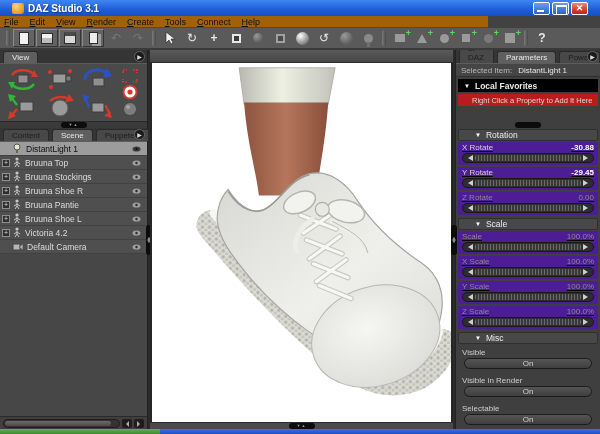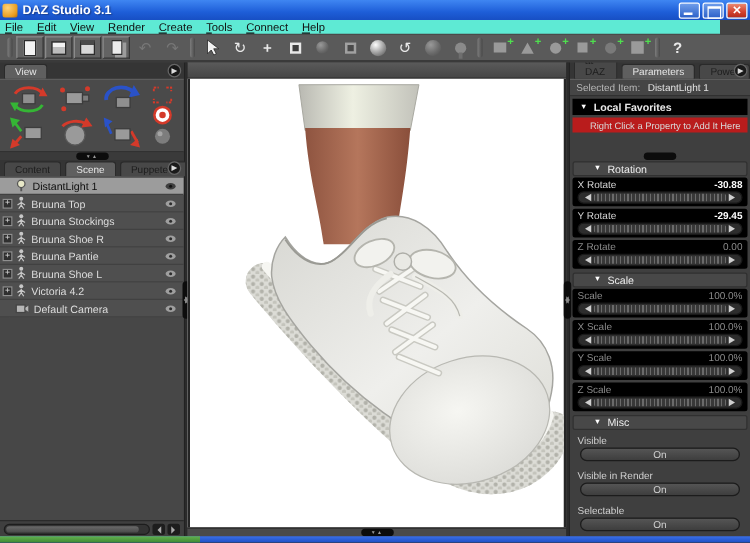--- a/index.html
+++ b/index.html
@@ -3,34 +3,34 @@
 <meta charset="utf-8">
 <style>
   * { margin:0; padding:0; box-sizing:border-box; }
   html,body { width:600px; height:434px; overflow:hidden; background:#2e2e2e;
     font-family:"Liberation Sans", sans-serif; }
   .window { position:absolute; inset:0; width:600px; height:434px; background:#424242; }
 
   
   .titlebar { position:absolute; top:0; left:0; width:600px; height:16px;
     background:linear-gradient(#3f86f2,#1e5ed8 60%,#174fc4); display:flex; align-items:center;
-    padding:0 2px; }
+    padding:0 12px; }
   .app-icon { width:12px; height:11px; margin-right:4px; border-radius:2px;
     background:radial-gradient(circle at 35% 30%,#ffd37a,#e89b1c 70%,#b26a08); }
   .win-title { color:#fff; font-size:10px; font-weight:bold; text-shadow:1px 1px 1px #1a3f8f; flex:1; }
   .winbtn { width:17px; height:13px; margin-left:2px; border-radius:2px; border:1px solid #fff;
     background:linear-gradient(#6f9dea,#2d62c9); position:relative; }
   .winbtn.close { background:linear-gradient(#ec8a71,#d2402e 60%,#b22c1c); color:#fff;
     font-size:9px; font-weight:bold; text-align:center; line-height:11px; }
   .winbtn.min::after { content:""; position:absolute; left:3px; bottom:2px; width:7px; height:2px; background:#fff; }
   .winbtn.max::after { content:""; position:absolute; left:3px; top:2px; width:9px; height:7px;
     border:1px solid #fff; border-top-width:2px; }
 
   
-  .menubar { position:absolute; top:16px; left:0; width:576px; height:12px; background:#5eead4;
+  .menubar { position:absolute; top:16px; left:0; width:488px; height:12px; background:#a16207;
     border-bottom:1px solid #4a4a4a; display:flex; align-items:center; padding-left:4px; gap:11px; }
   .menu-item { display:inline-block; font-size:9px; color:#111; }
   .menu-item::first-letter { text-decoration:underline; }
 
   
   .toolbar { position:absolute; top:28px; left:0; width:600px; height:22px; background:#5a5a5a;
     border-bottom:2px solid #3a3a3a; display:flex; align-items:center; padding:0 3px; }
   .grip { width:4px; height:16px; background:linear-gradient(90deg,#7c7c7c,#484848); border-radius:2px; margin:0 3px; }
   .tbtn { width:22px; height:18px; display:flex; align-items:center; justify-content:center; position:relative; }
   .tbtn.raised { border:1px solid; border-color:#8a8a8a #353535 #353535 #8a8a8a; background:#636363; margin-right:1px; }
@@ -108,21 +108,21 @@
     padding:0 5px; gap:6px; border-bottom:1px solid #303030; }
   .selrow .val { color:#e4e4e4; }
   .fav-head { height:13px; background:#000; color:#e8e8e8; font-size:8.5px; display:flex; align-items:center;
     padding-left:6px; gap:5px; margin:2px 2px 0 2px;font-weight:bold; }
   .fav-head .tri, .sec-head .tri { font-size:6px; color:#fff; }
   .fav-hint { height:12px; background:#b91c1c; color:#d8d8d8; font-size:7.5px; display:flex; align-items:center;
     padding-left:14px; margin:2px 2px 0 2px; }
   .fav-space { height:22px; position:relative; }
   .sec-head { height:12px; background:#484848; display:flex; align-items:center; gap:5px; padding-left:16px;
     font-size:8.5px; color:#ececec; margin:1px 2px 1px 2px; border:1px solid #303030; border-radius:2px; }
-  .prop { height:23px; background:#000000; margin:0 2px 2px 2px; border-radius:2px; padding:1px 4px 0 4px; }
+  .prop { height:23px; background:#4c1d95; margin:0 2px 2px 2px; border-radius:2px; padding:1px 4px 0 4px;text-decoration:underline; }
   .prop .line1 { display:flex; justify-content:space-between; font-size:8px; color:#d4d4d4; height:10px; }
   .prop .pval { color:#fff; font-weight:bold; }
   .prop .pval.dim, .prop .plabel.dim { color:#8a8a8a; font-weight:normal; }
   .slider { height:10px; border:1px solid #191919; border-radius:5px; background:#2d2d2d;
     display:flex; align-items:center; padding:0 2px; }
   .sl-arrow { width:0; height:0; border:3px solid transparent; flex:none; }
   .sl-arrow.l { border-right:5px solid #cfcfcf; }
   .sl-arrow.r { border-left:5px solid #cfcfcf; }
   .sl-track { flex:1; height:6px; margin:0 2px; border-radius:2px;
     background:repeating-linear-gradient(90deg,#6a6a6a 0 1px,#383838 1px 3px); }

